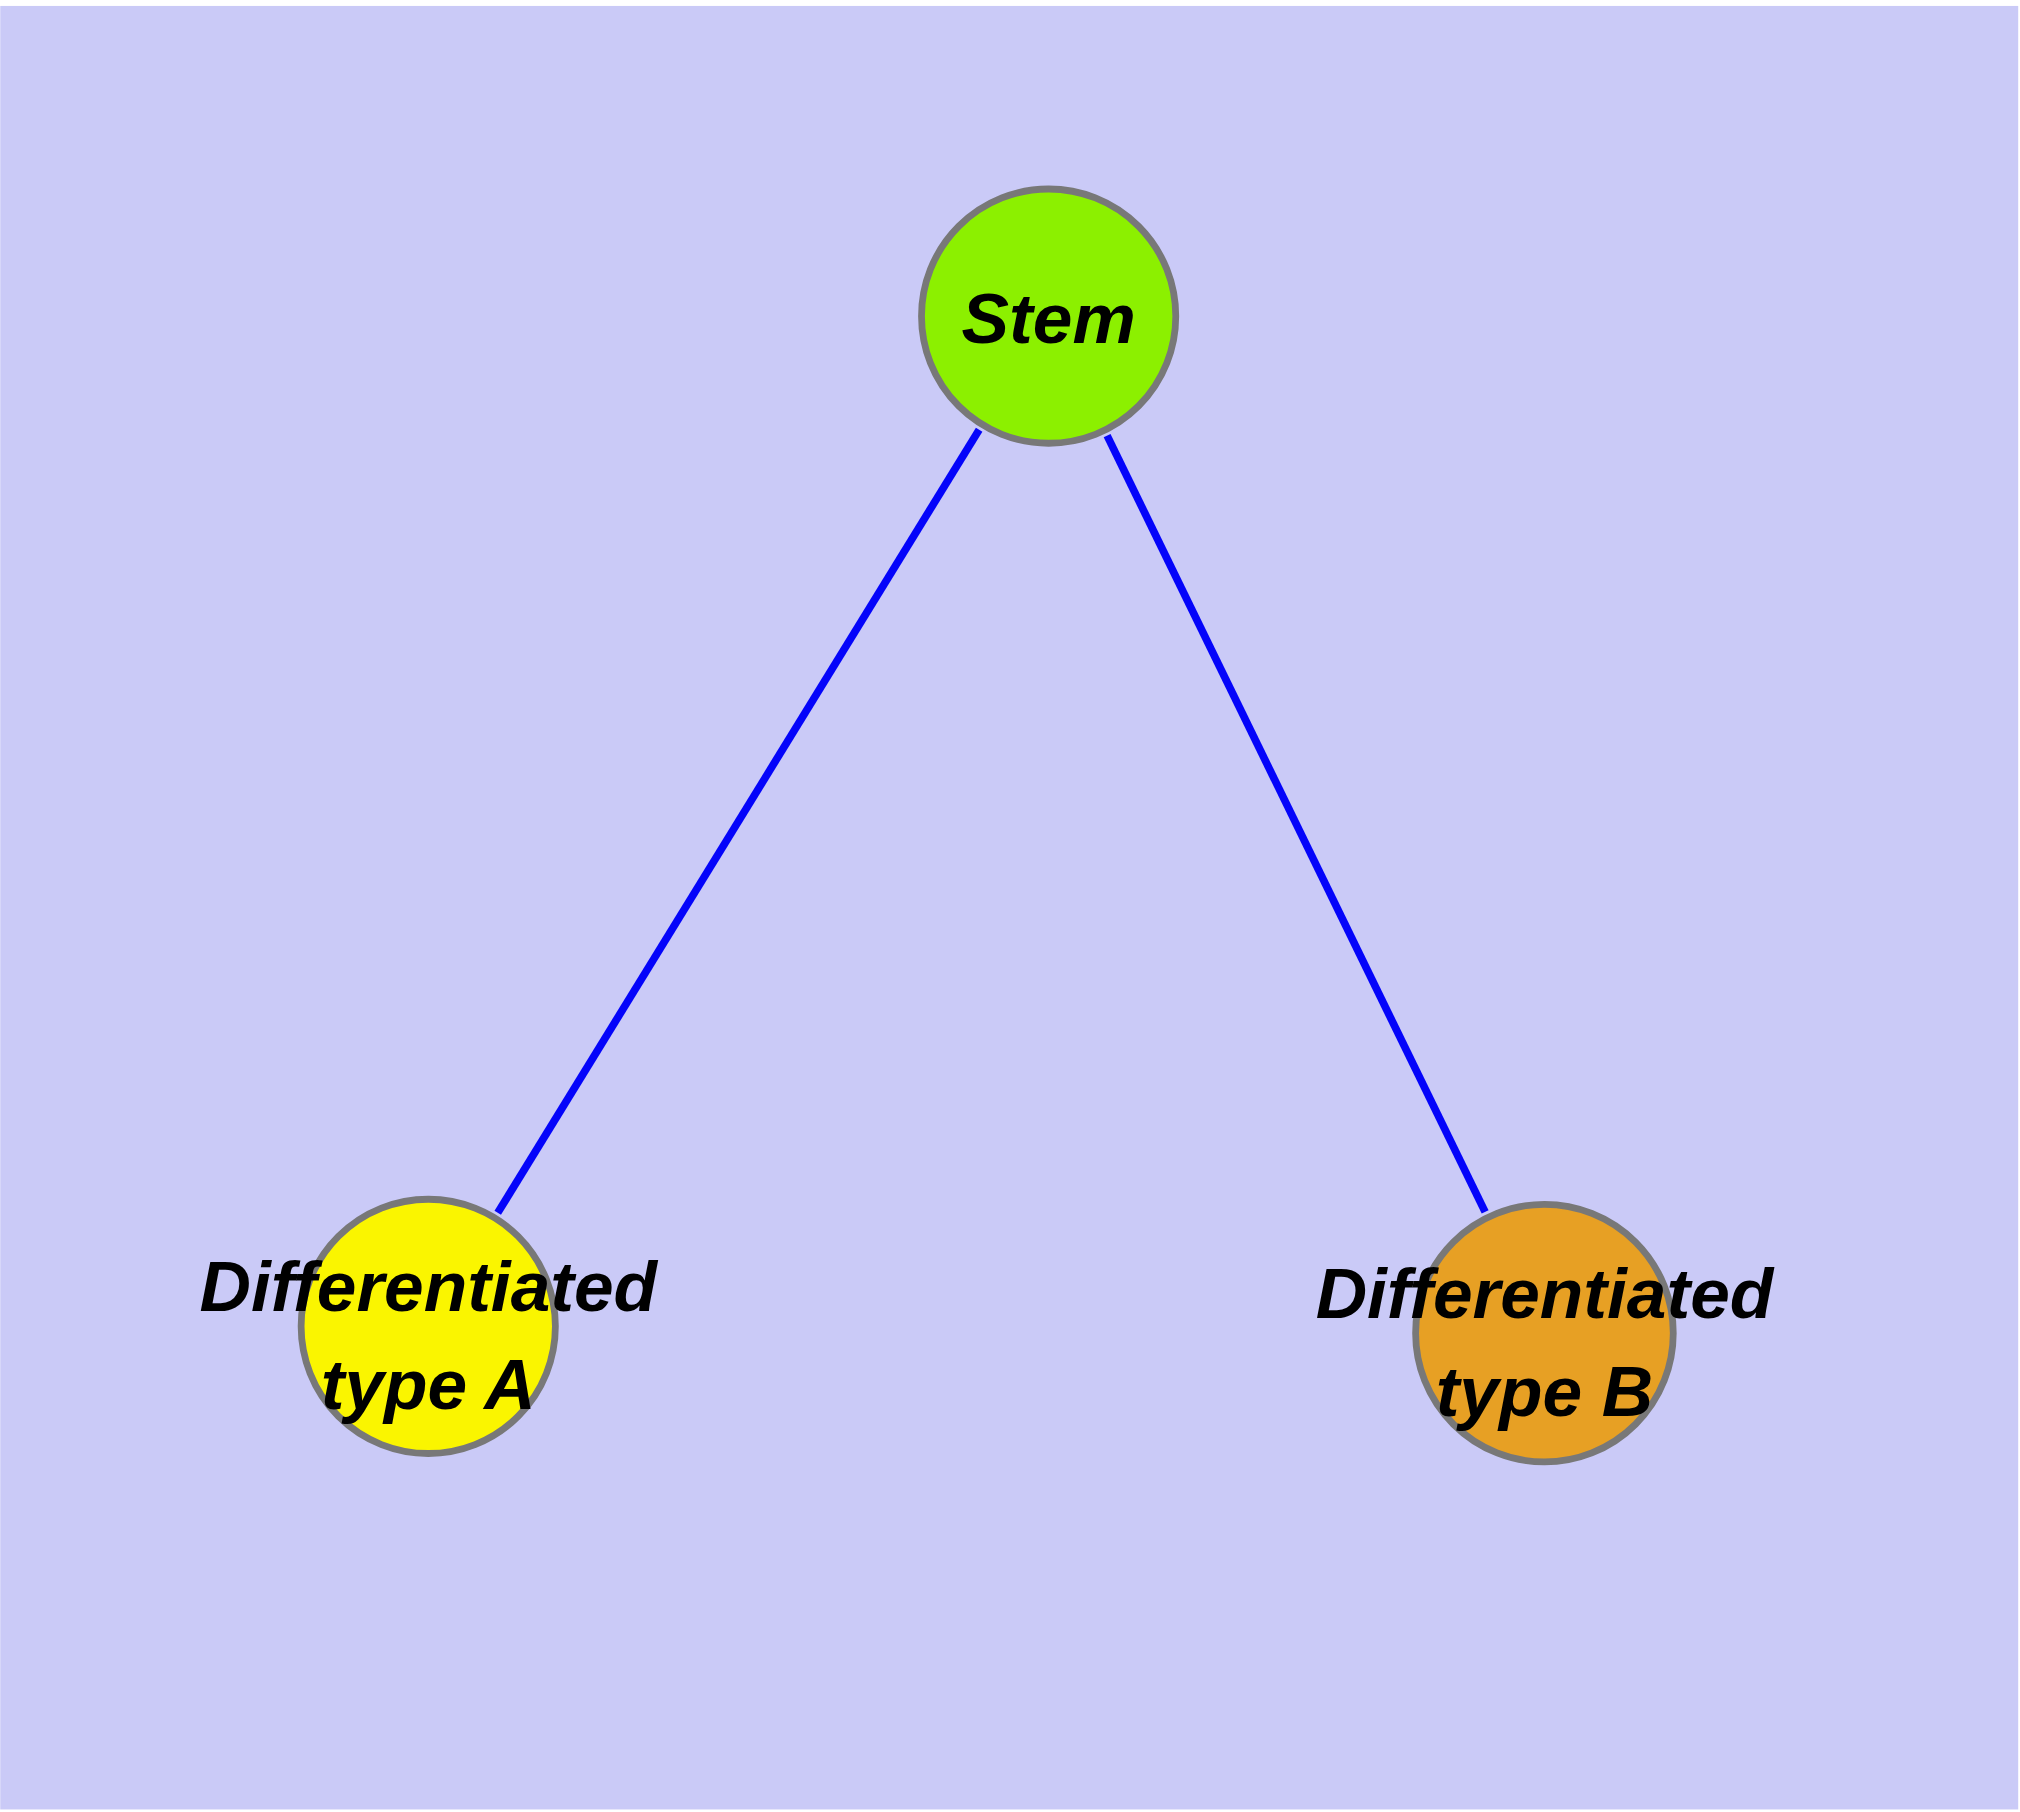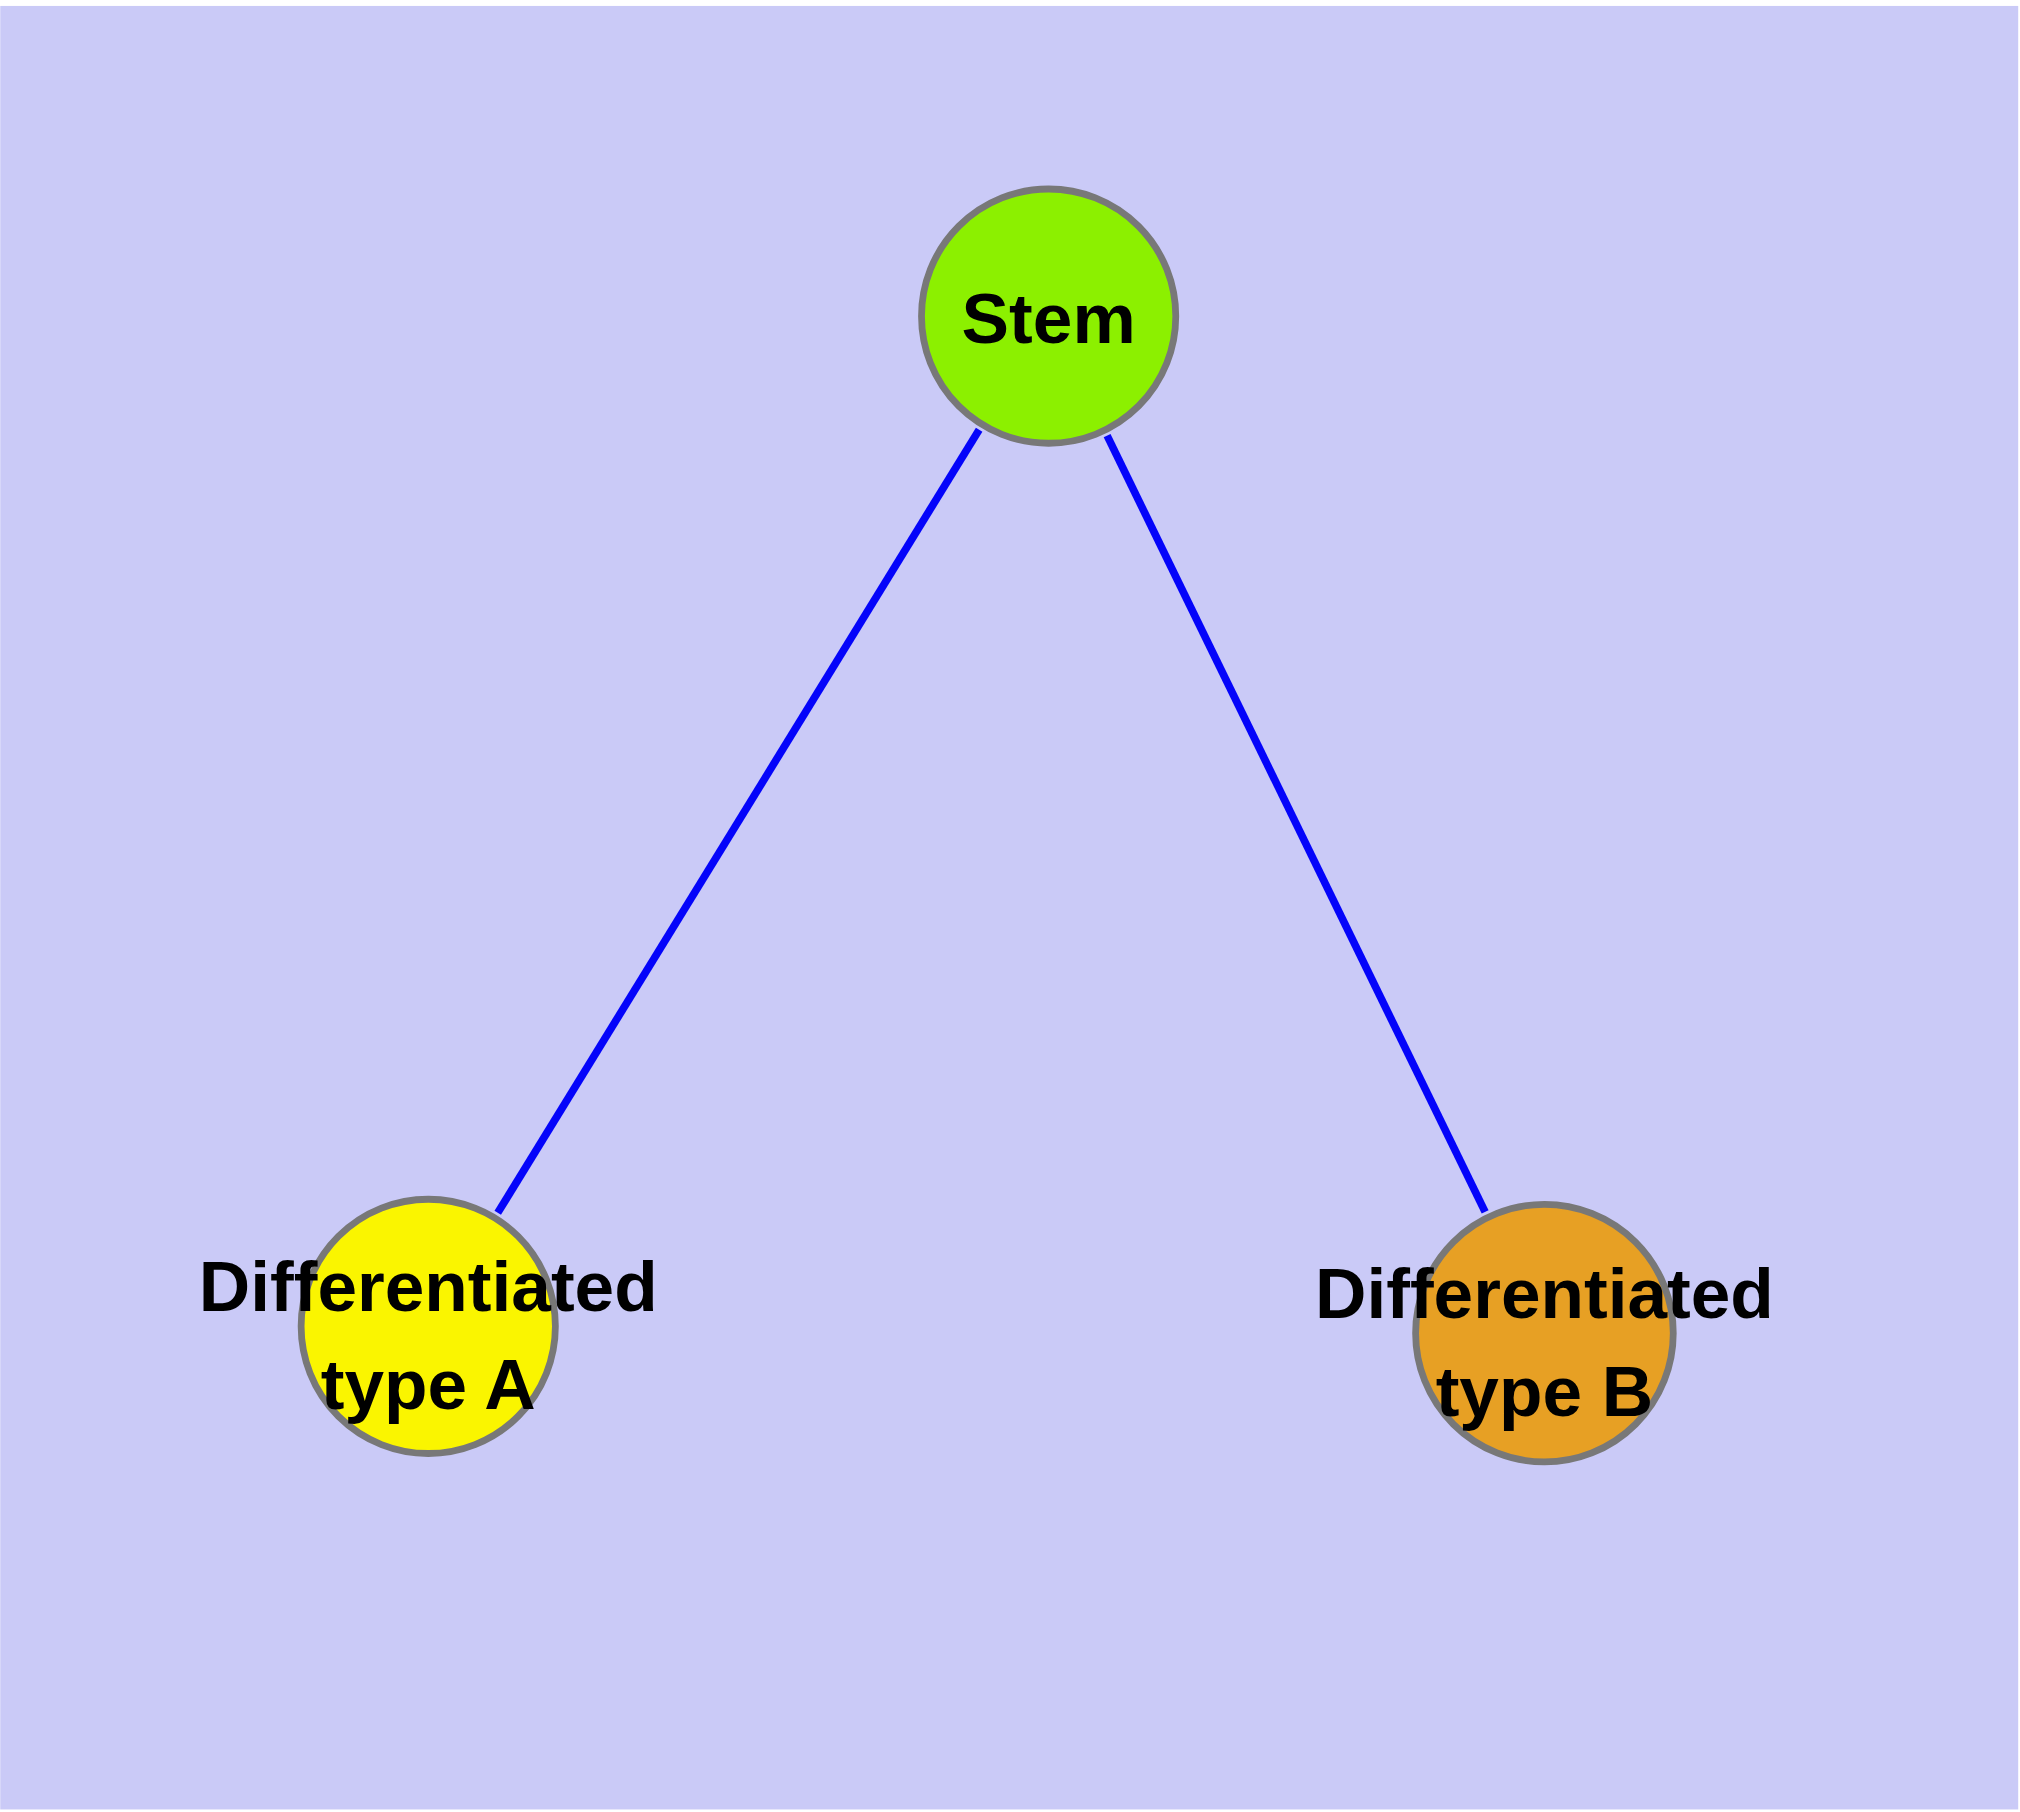--- a/index.html
+++ b/index.html
@@ -6,20 +6,21 @@
     margin: 0;
     padding: 0;
     background: #ffffff;
     width: 2021px;
     height: 1812px;
     overflow: hidden;
   }
   .diagram-wrap {
     width: 1971px;
     height: 1812px;
+    font-style: italic;
   }
   svg {
     display: block;
   }
   .node-label {
     font-family: "Liberation Sans", sans-serif;
     font-weight: bold;
     font-size: 84px;
     text-anchor: middle;
   }

